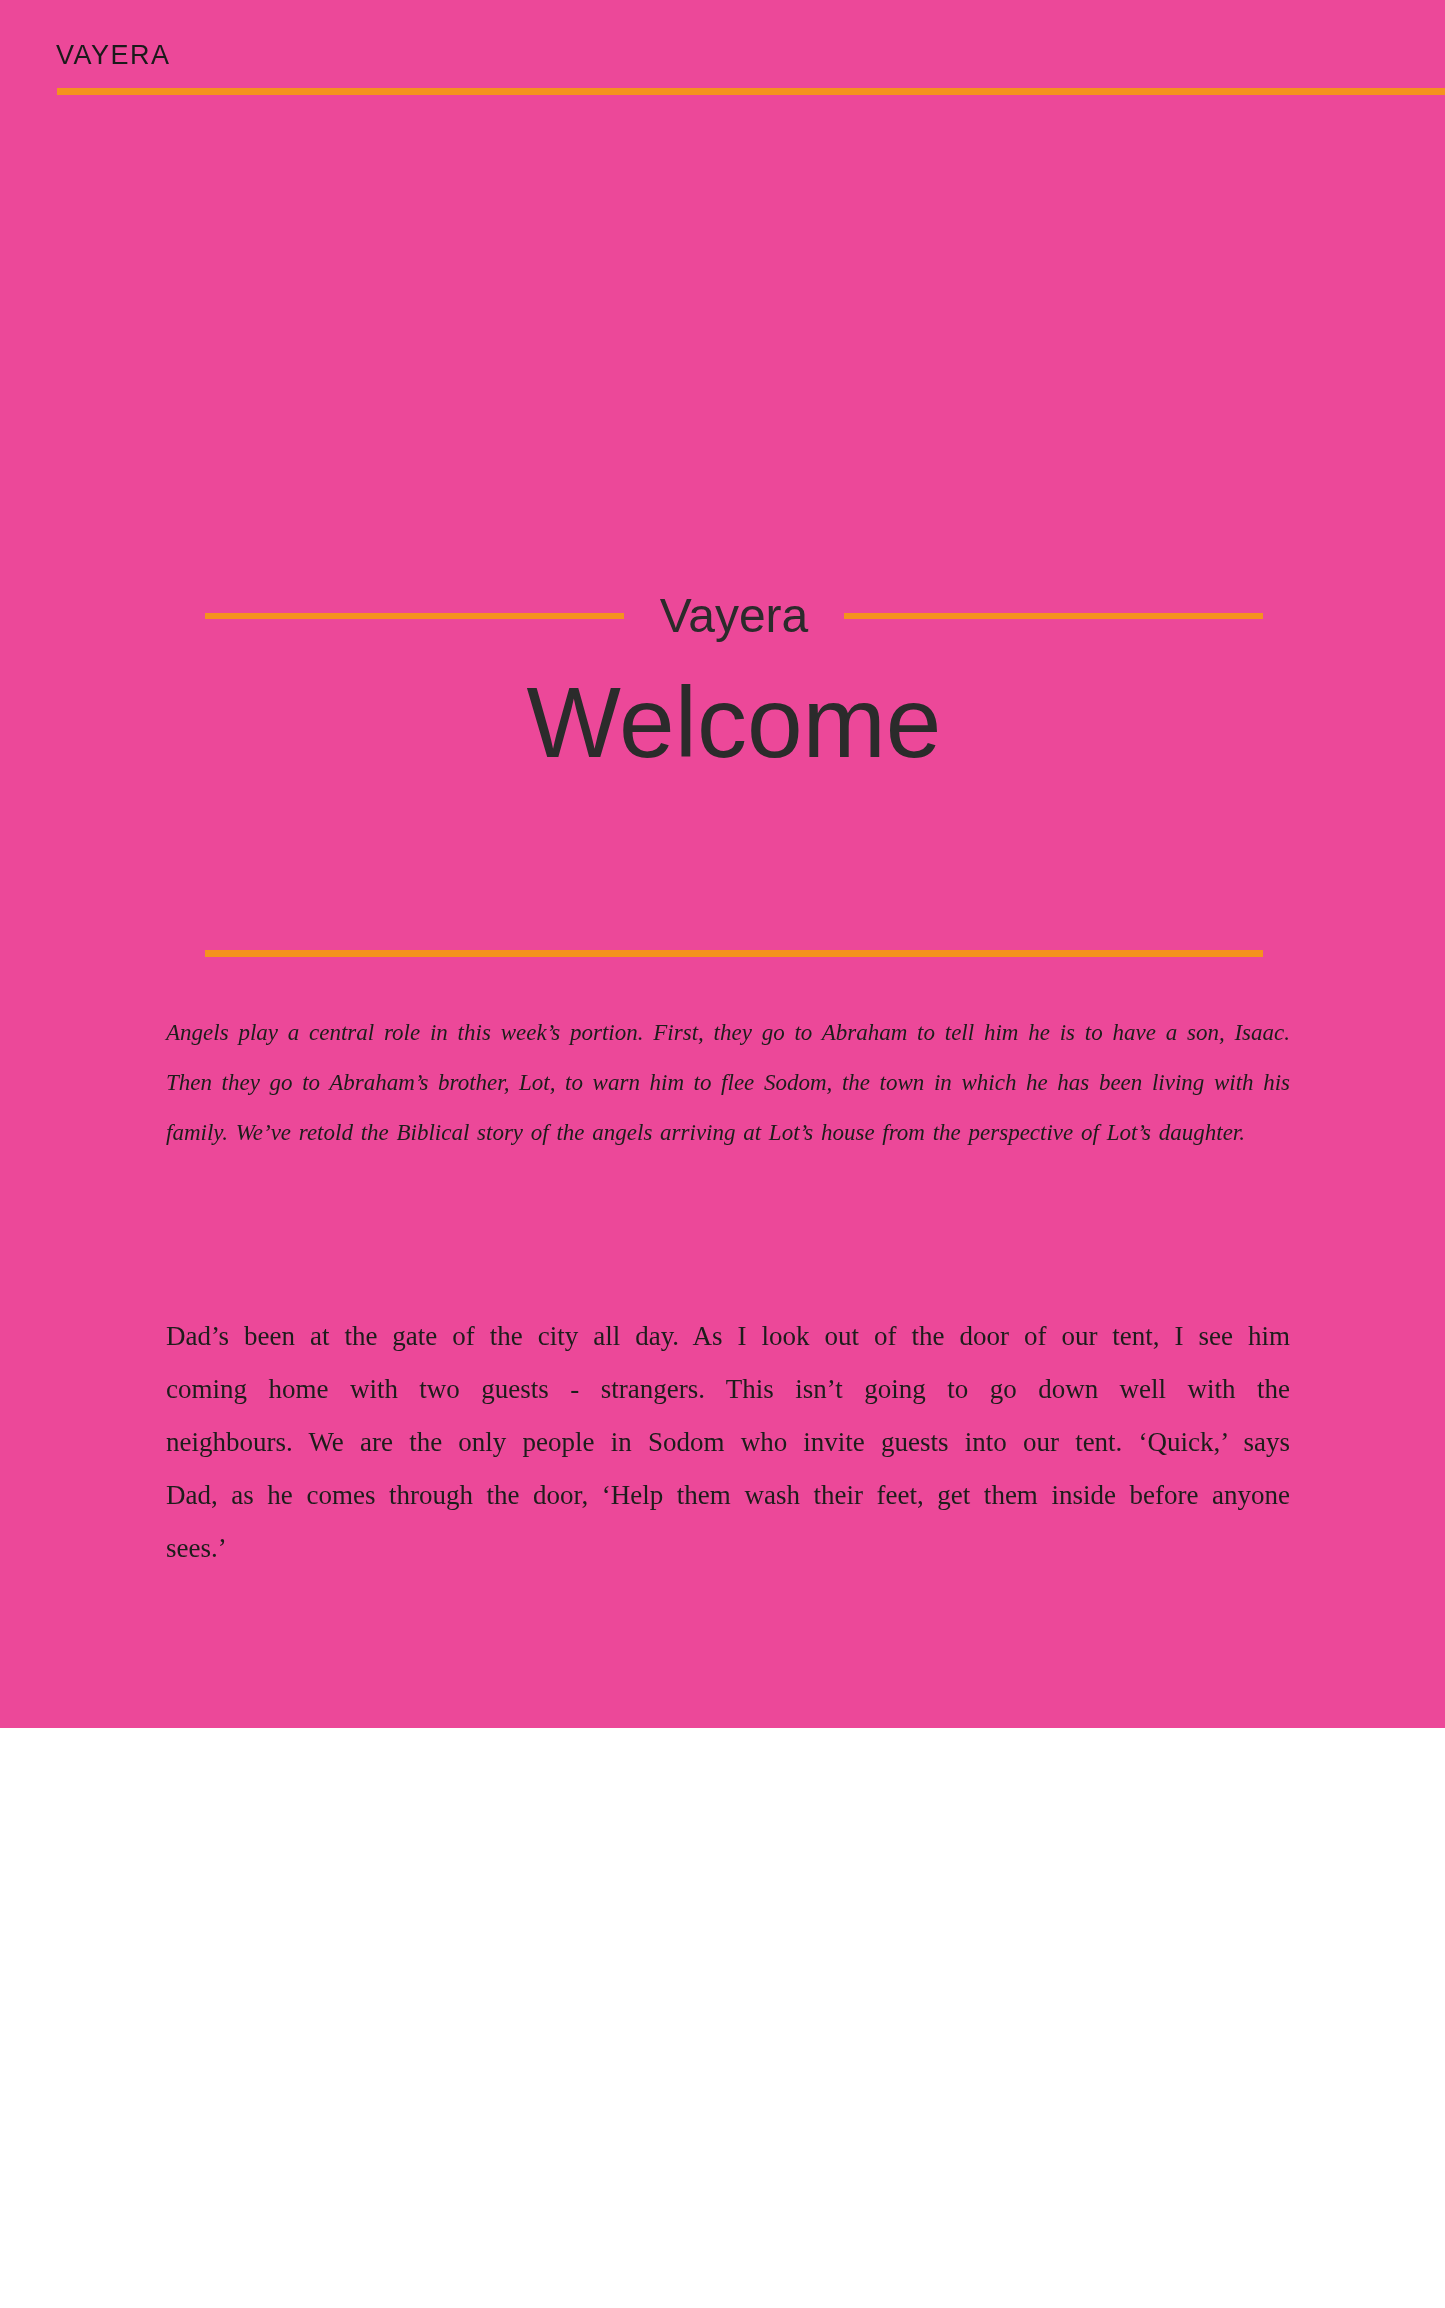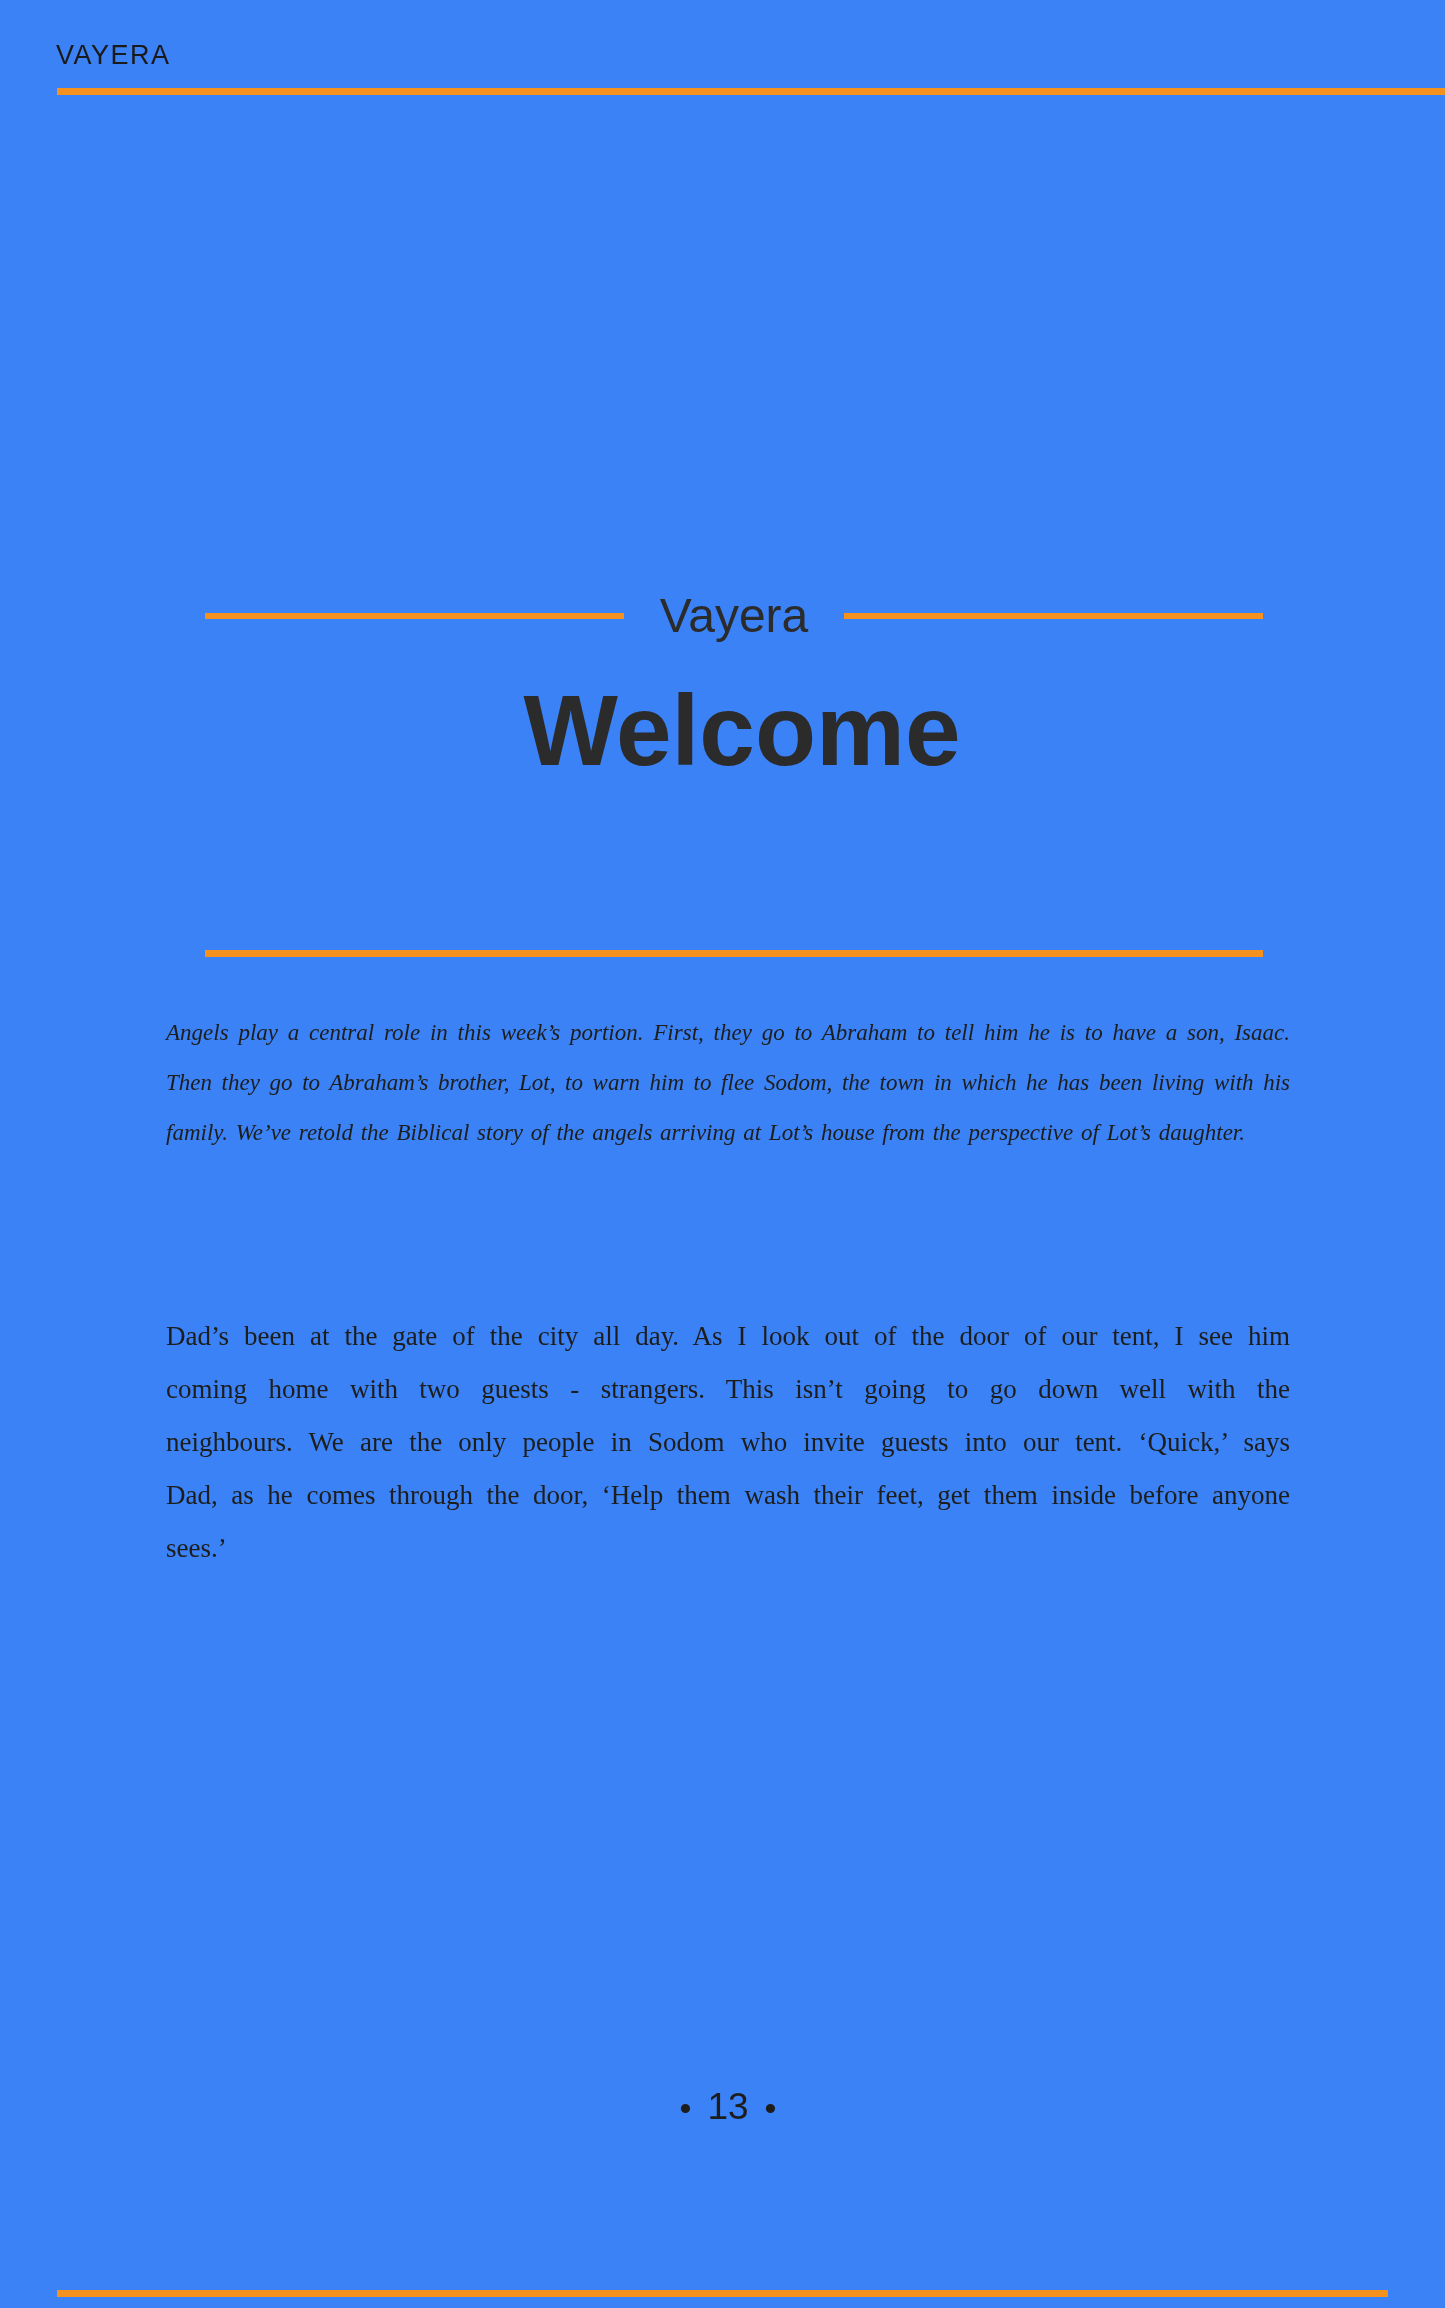--- a/index.html
+++ b/index.html
@@ -3,22 +3,22 @@
 <meta charset="utf-8">
 <style>
   html, body {
     margin: 0;
     padding: 0;
     background: #ffffff;
   }
   .page {
     position: relative;
     width: 1445px;
-    height: 2308px;
-    background: #3b82f6;
+    height: 1728px;
+    background: #ec4899;
     color: #1d1d1b;
     font-family: "Liberation Serif", serif;
     overflow: hidden;
   }
   .running-head {
     position: absolute;
     top: 40px;
     left: 56px;
     font-family: "Liberation Sans", sans-serif;
     font-size: 27px;
@@ -132,21 +132,21 @@
   <div class="running-head">VAYERA</div>
 
   <div class="rule top-rule accent" style="background-color: rgb(245, 146, 30);"></div>
 
   <div class="kicker-row">
     <div class="kicker-line accent" style="background-color: rgb(245, 146, 30);"></div>
     <div class="kicker-text">Vayera</div>
     <div class="kicker-line accent" style="background-color: rgb(245, 146, 30);"></div>
   </div>
 
-  <h1 class="main-title" style="margin:8px;font-weight:bold;">
+  <h1 class="main-title" style="margin:0;">
     <div>Welcome</div>
   </h1>
 
   <div class="rule title-rule accent" style="background-color: rgb(245, 146, 30);"></div>
 
   <p class="intro">Angels play a central role in this week’s portion. First, they go to Abraham to tell him he is to have a son, Isaac. Then they go to Abraham’s brother, Lot, to warn him to flee Sodom, the town in which he has been living with his family. We’ve retold the Biblical story of the angels arriving at Lot’s house from the perspective of Lot’s daughter.</p>
 
   <p class="body-para para-1">Dad’s been at the gate of the city all day. As I look out of the door of our tent, I see him coming home with two guests - strangers. This isn’t going to go down well with the neighbours. We are the only people in Sodom who invite guests into our tent. ‘Quick,’ says Dad, as he comes through the door, ‘Help them wash their feet, get them inside before anyone sees.’</p>
 
 

